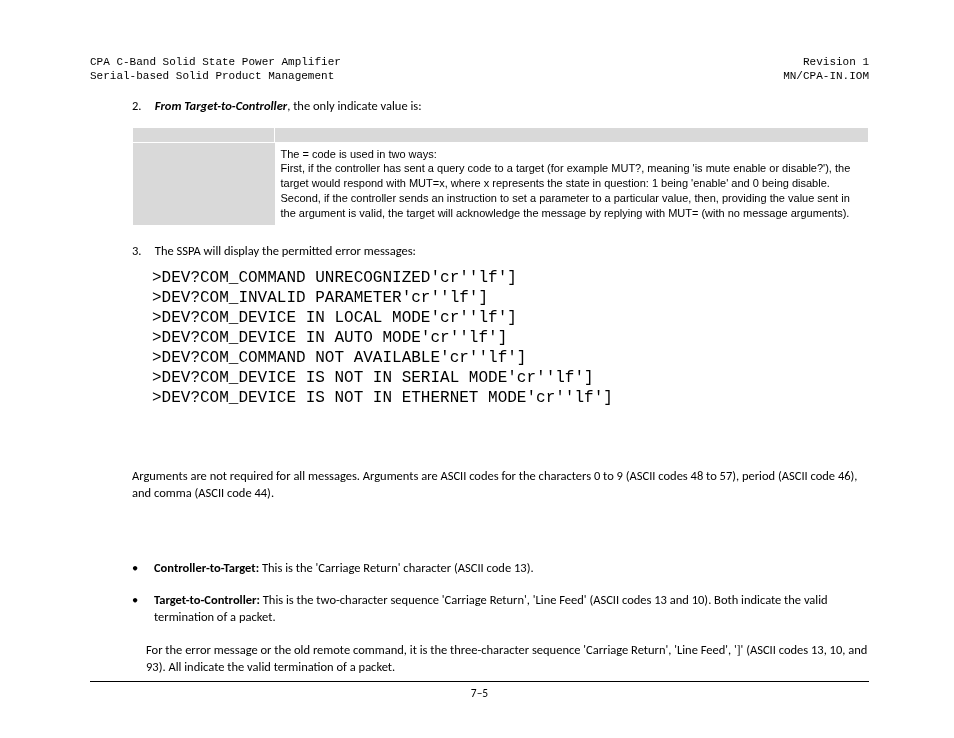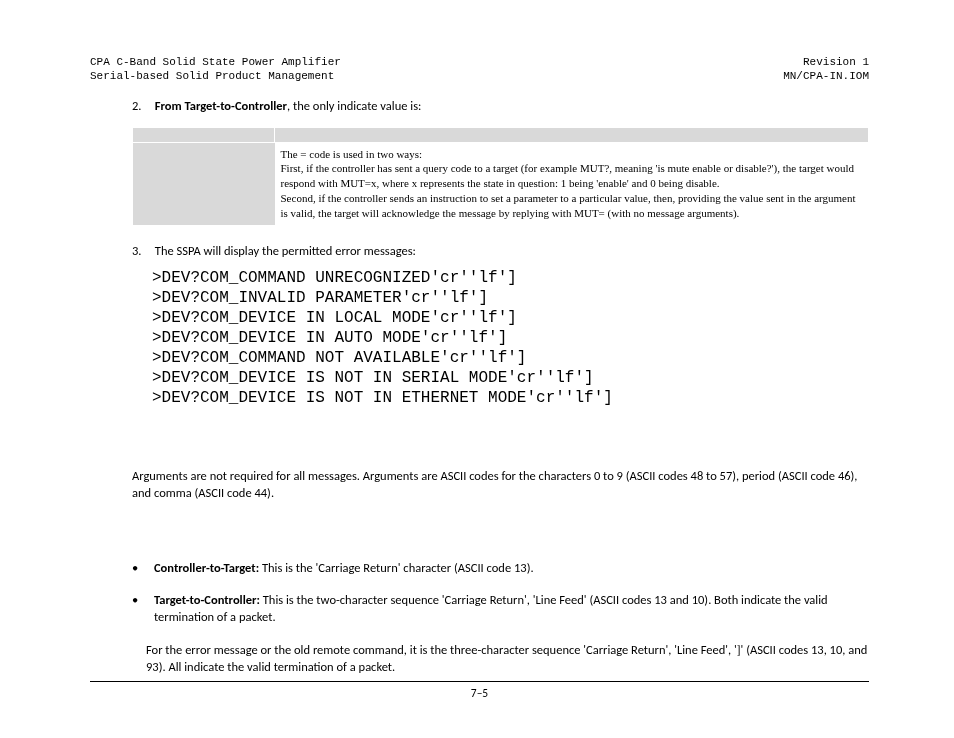--- a/index.html
+++ b/index.html
@@ -31,38 +31,39 @@
   .item2 {
     margin-left: 42px;
     margin-bottom: 14px;
   }
   .item2 .num {
     display: inline-block;
     width: 20px;
   }
   .bolditalic {
     font-weight: bold;
+    font-style: italic;
     text-align: center;
   }
   table.codebox {
     width: 100%;
     border-collapse: collapse;
     margin-left: 42px;
     width: calc(100% - 42px);
     margin-bottom: 18px;
   }
   table.codebox th {
     background: #d9d9d9;
     height: 12px;
     border: 1px solid #fff;
   }
   table.codebox td {
     vertical-align: top;
     padding: 4px 6px;
-    font-family: Liberation Serif, serif;
+    font-family: Liberation Sans, sans-serif;
     font-size: 11px;
     line-height: 1.35;
   }
   table.codebox td.left {
     width: 130px;
     background: #d9d9d9;
   }
   .item3 {
     margin-left: 42px;
     margin-bottom: 10px;

